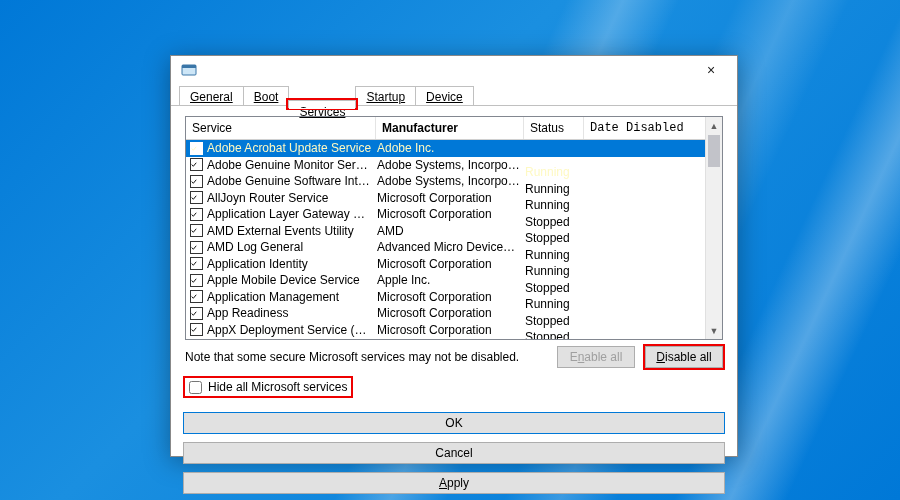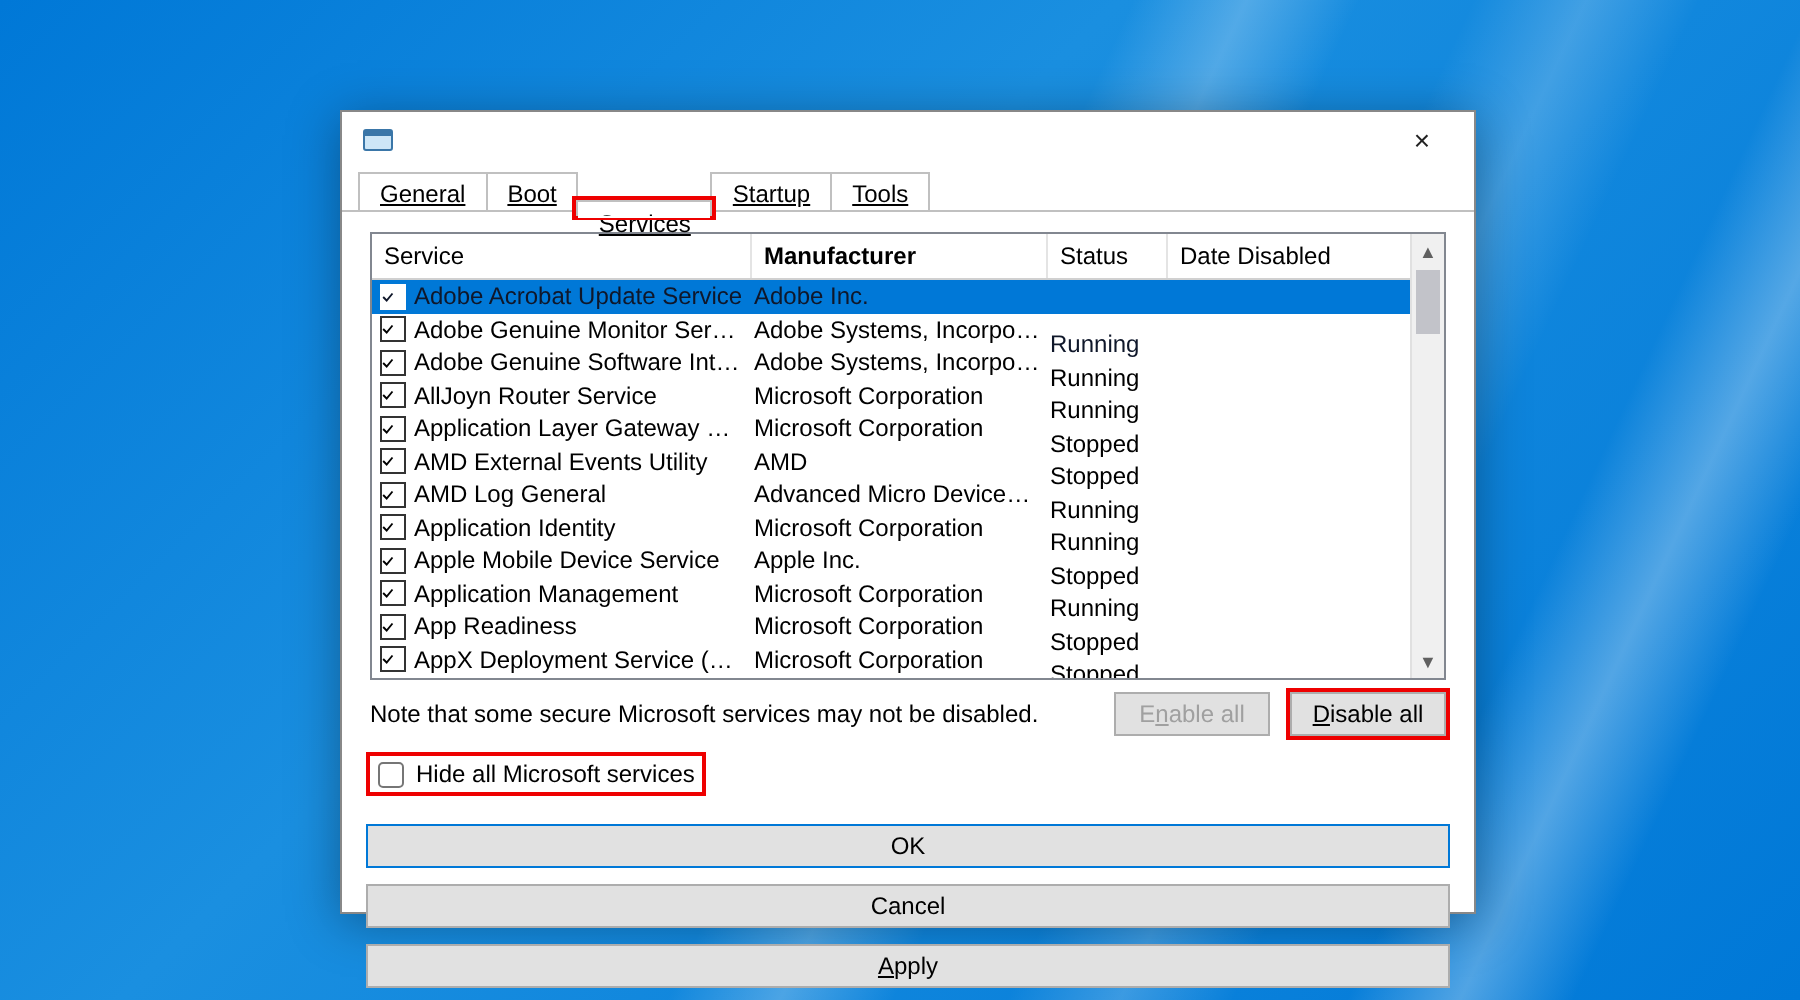--- a/index.html
+++ b/index.html
@@ -94,21 +94,21 @@
     background: #fff;
   }
   .lv-header .col {
     padding: 4px 6px 4px 6px;
     border-right: 1px solid #e4e4e4;
     white-space: nowrap; overflow: hidden;
   }
   .col-svc { width: 190px; }
   .col-mfr { width: 148px; font-weight: bold; }
   .col-status { width: 60px; }
-  .col-date { flex: 1; }
+  .col-date { flex: 1; font-family: Liberation Mono, monospace; }
   .lv-body {
     flex: 1;
     overflow: hidden;
     position: relative;
   }
   .lv-scroll {
     position: absolute; right: 0; top: 0; bottom: 0; width: 17px;
     background: #f0f0f0;
     border-left: 1px solid #e0e0e0;
   }
@@ -129,21 +129,21 @@
   .row .chk {
     width: 13px; height: 13px; border:1px solid #333; margin-right: 4px;
     display:inline-flex;align-items:center;justify-content:center;
     background:#fff; flex-shrink:0;
   }
   .row .chk.checked::after{
     content:""; width:8px;height:8px;
     background: none;
   }
   .row .chk.checked svg{width:9px;height:9px;display:block;}
-  .row.selected { background:#0078d7; color:#0f172a; }
+  .row.selected { background:#0078d7; color:#fef9c3; }
   .row.selected .chk{ border-color:#fff; }
   .row .cell { overflow:hidden; text-overflow: ellipsis; padding-right:4px; }
   .row .cell-svc{ width:170px; }
   .row .cell-mfr{ width:148px; }
   .row .cell-status{ width:60px;margin-top:48px; }
   .row .cell-date{ flex:1; }
   .note {
     font-size: 12px; margin-top: 6px;
     display:flex; align-items:center;
   }
@@ -188,21 +188,21 @@
     <div class="closebtn">
       <span>×</span>
     </div>
   </div>
 
   <div class="tabstrip">
     <div class="tab">General</div>
     <div class="tab">Boot</div>
     <div class="tab active highlight-red">Services</div>
     <div class="tab">Startup</div>
-    <div class="tab">Tools</div>
+    <div class="tab">Device</div>
   </div>
 
   <div class="content">
     <div class="listview">
       <div class="lv-header">
         <div class="col col-svc">Service</div>
         <div class="col col-mfr">Manufacturer</div>
         <div class="col col-status">Status</div>
         <div class="col col-date">Date Disabled</div>
       </div>

